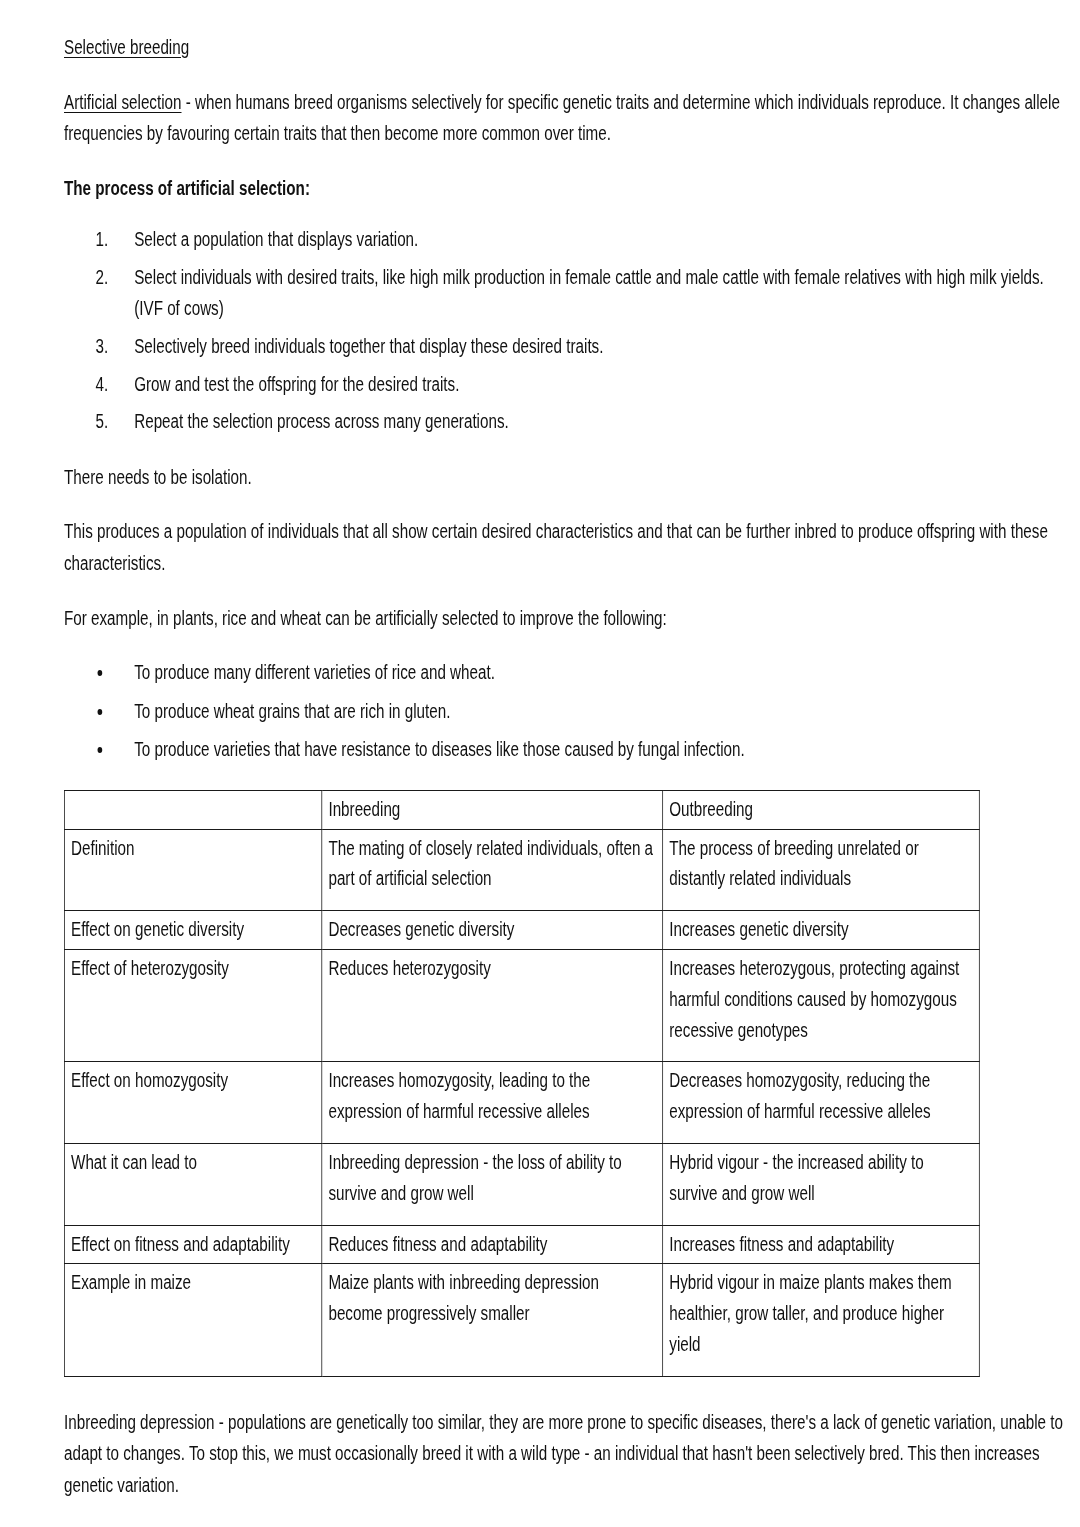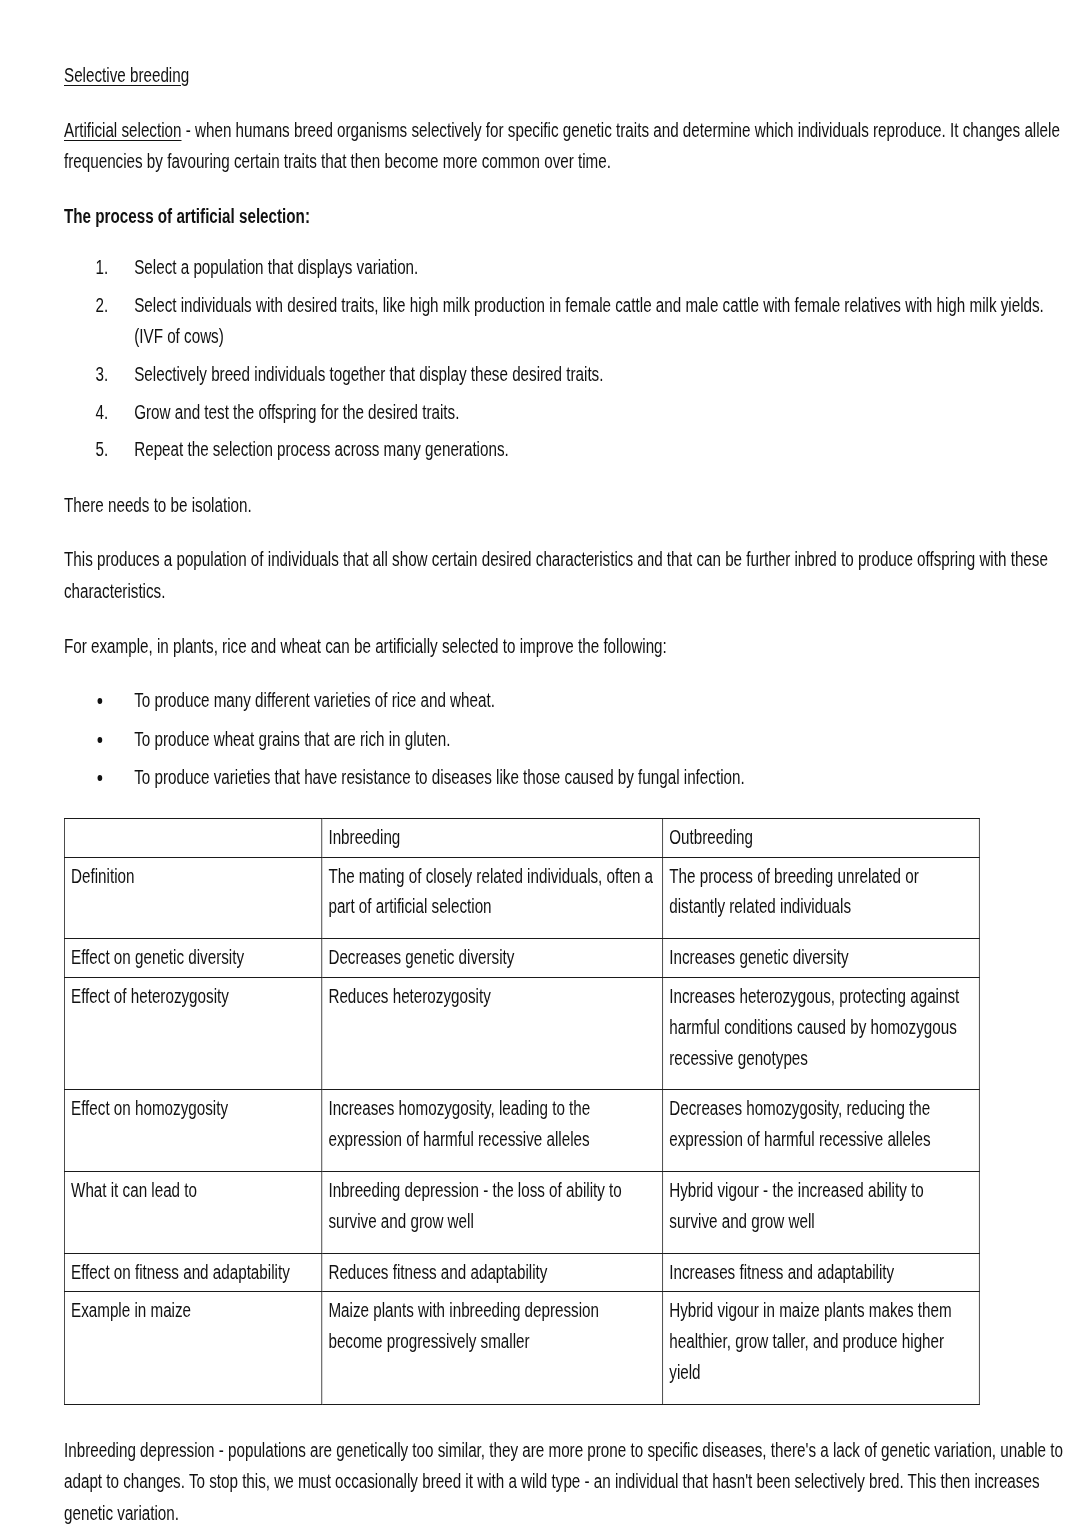--- a/index.html
+++ b/index.html
@@ -15,21 +15,21 @@
     color: #111111;
     -webkit-font-smoothing: antialiased;
   }
 
   
   .page {
     position: relative;
     width: 1080px;
     height: 1527px;
     box-sizing: border-box;
-    padding: 60px 18px 0 64px;
+    padding: 32px 18px 0 64px;
   }
 
   .doc {
     width: 1295px;           
     transform: scaleX(0.78);
     transform-origin: top left;
     font-size: 19.5px;
     line-height: 1.62;
   }
 

